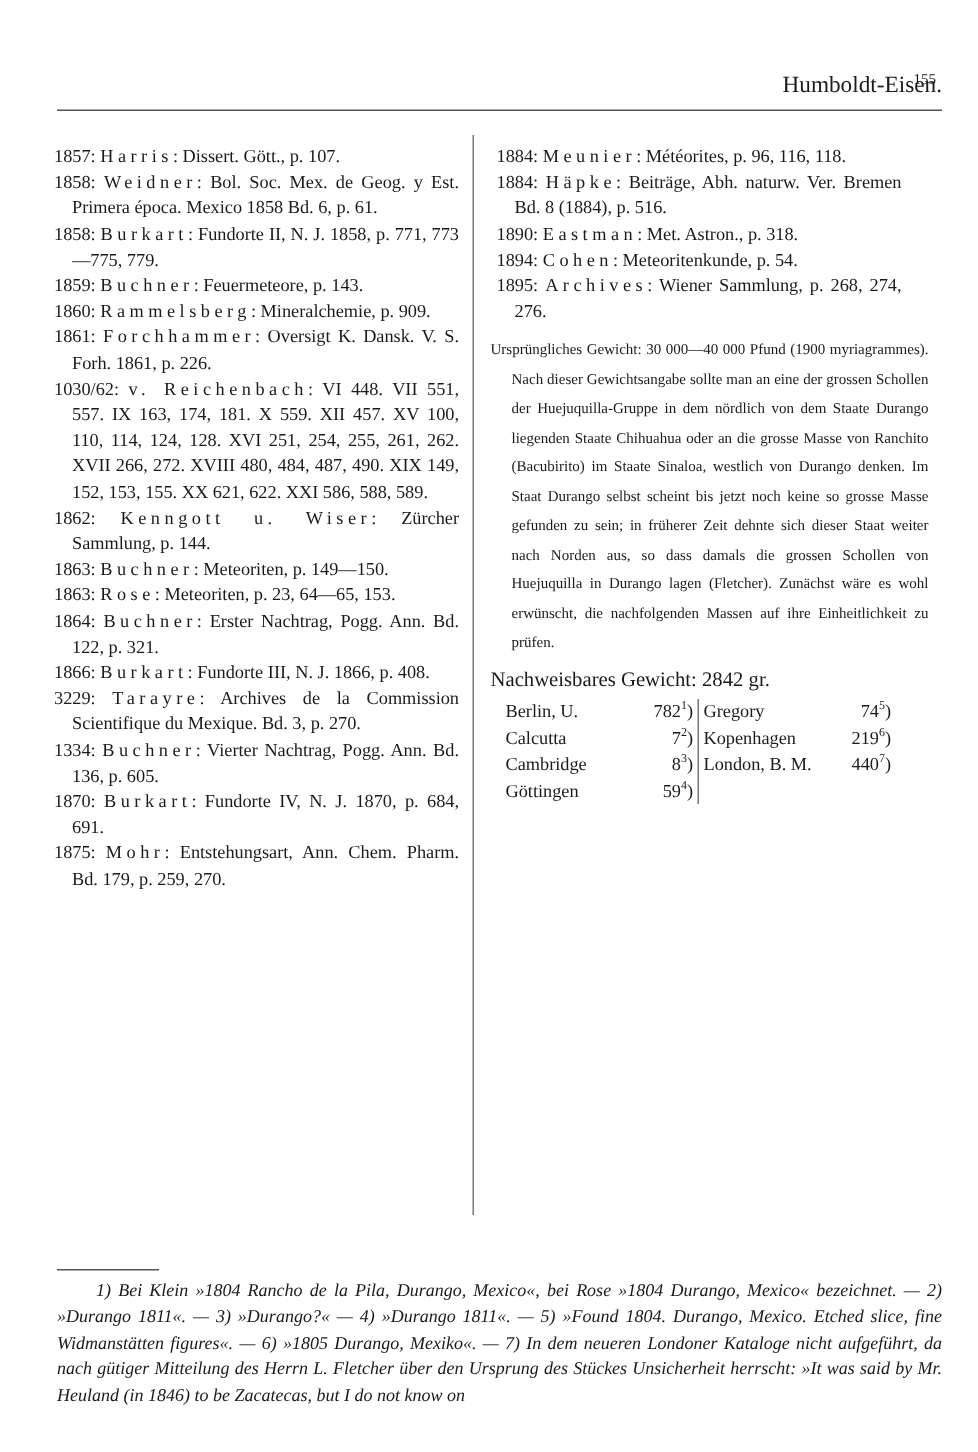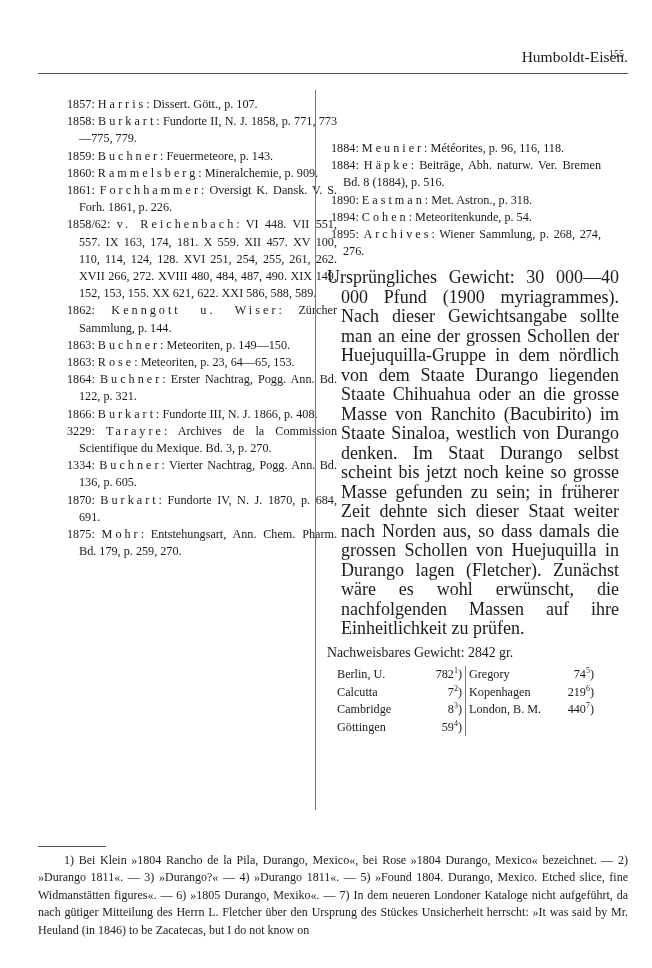--- a/index.html
+++ b/index.html
@@ -3,57 +3,58 @@
 <meta charset="utf-8">
 <style>
   html, body { margin:0; padding:0; background:#ffffff; }
   body { width:652px; height:968px; position:relative; overflow:hidden;
          font-family:"Liberation Serif","DejaVu Serif",serif; color:#1a1a1a; }
   .header { position:absolute; top:48px; left:38px; width:590px; height:24px; }
   .running-title { position:absolute; left:0; right:0; text-align:right; font-size:15.5px; top:0; }
   .page-number { position:absolute; right:4px; top:0; font-size:10px; }
   .header-rule { position:absolute; top:73px; left:38px; width:590px; height:0; border-top:1px solid #555; }
 
-  .col-left { position:absolute; top:96px; left:36px; width:270px; font-size:12.2px; line-height:17.2px;margin-left:31px; }
+  .col-left { position:absolute; top:96px; left:36px; width:270px; font-size:12.2px; line-height:17.2px; }
   .col-divider { position:absolute; left:315px; top:90px; height:720px; border-left:1px solid #777; }
-  .col-right { position:absolute; top:96px; left:331px; width:270px; font-size:12.2px; line-height:17.2px;margin-top:44px; }
+  .col-right { position:absolute; top:96px; left:331px; width:270px; font-size:12.2px; line-height:17.2px; }
 
   .entry { padding-left:12px; text-indent:-12px; text-align:justify; margin:0; }
   .year { font-weight:normal; }
   .author { letter-spacing:3px; }
 
-  .paragraph { font-size:18px; line-height:19.5px; text-align:justify; padding-left:14px; text-indent:-14px; margin:8px 0 0 -4px; width:278px; }
+  .paragraph { font-size:10px; line-height:19.5px; text-align:justify; padding-left:14px; text-indent:-14px; margin:8px 0 0 -4px; width:278px; }
   .weight-line { font-size:13.8px; line-height:19.5px; margin:4px 0 0 -4px; }
 
   .holdings { margin-top:4px; font-size:12.2px; line-height:17.4px; display:flex; }
   .holdings-col { width:125px; }
   .holdings-col.left { padding-left:6px; border-right:1px solid #777; padding-right:3px; }
   .holdings-col.right { padding-left:3px; }
   .holding-row { display:flex; justify-content:space-between; }
   sup { font-size:8px; vertical-align:super; line-height:0; }
 
   .footnote-rule { position:absolute; top:846px; left:38px; width:68px; border-top:1px solid #555; }
-  .footnotes { position:absolute; top:852px; left:38px; width:590px; font-size:12px; line-height:17.4px; text-align:justify; text-indent:26px; }
+  .footnotes { position:absolute; top:852px; left:38px; width:590px; font-size:12px; line-height:17.4px; text-align:justify; text-indent:26px;font-style:italic; }
 </style>
 </head>
 <body>
 
 <div class="header">
   <div class="running-title">Humboldt-Eisen.</div>
   <div class="page-number">155</div>
 </div>
 <div class="header-rule"></div>
 
 <div class="col-left" id="col-left">
     <p class="entry"><span class="year">1857</span>: <span class="author">Harris</span>: <span>Dissert. Gött., p. 107.</span></p>
+    <p class="entry"><span class="year">1858</span>: <span class="author">Weidner</span>: <span>Bol. Soc. Mex. de Geog. y Est. Primera época. Mexico 1858 Bd. 6, p. 61.</span></p>
     <p class="entry"><span class="year">1858</span>: <span class="author">Burkart</span>: <span>Fundorte II, N. J. 1858, p. 771, 773—775, 779.</span></p>
     <p class="entry"><span class="year">1859</span>: <span class="author">Buchner</span>: <span>Feuermeteore, p. 143.</span></p>
     <p class="entry"><span class="year">1860</span>: <span class="author">Rammelsberg</span>: <span>Mineralchemie, p. 909.</span></p>
     <p class="entry"><span class="year">1861</span>: <span class="author">Forchhammer</span>: <span>Oversigt K. Dansk. V. S. Forh. 1861, p. 226.</span></p>
-    <p class="entry"><span class="year">1858/62</span>: <span class="author">v. Reichenbach</span>: <span>VI 448. VII 551, 557. IX 163, 174, 181. X 559. XII 457. XV 100, 110, 114, 124, 128. XVI 251, 254, 255, 261, 262. XVII 266, 272. XVIII 480, 484, 487, 490. XIX 149, 152, 153, 155. XX 621, 622. XXI 586, 588, 589.</span></p>
+    <p class="entry"><span class="year">1030/62</span>: <span class="author">v. Reichenbach</span>: <span>VI 448. VII 551, 557. IX 163, 174, 181. X 559. XII 457. XV 100, 110, 114, 124, 128. XVI 251, 254, 255, 261, 262. XVII 266, 272. XVIII 480, 484, 487, 490. XIX 149, 152, 153, 155. XX 621, 622. XXI 586, 588, 589.</span></p>
     <p class="entry"><span class="year">1862</span>: <span class="author">Kenngott u. Wiser</span>: <span>Zürcher Sammlung, p. 144.</span></p>
     <p class="entry"><span class="year">1863</span>: <span class="author">Buchner</span>: <span>Meteoriten, p. 149—150.</span></p>
     <p class="entry"><span class="year">1863</span>: <span class="author">Rose</span>: <span>Meteoriten, p. 23, 64—65, 153.</span></p>
     <p class="entry"><span class="year">1864</span>: <span class="author">Buchner</span>: <span>Erster Nachtrag, Pogg. Ann. Bd. 122, p. 321.</span></p>
     <p class="entry"><span class="year">1866</span>: <span class="author">Burkart</span>: <span>Fundorte III, N. J. 1866, p. 408.</span></p>
     <p class="entry"><span class="year">3229</span>: <span class="author">Tarayre</span>: <span>Archives de la Commission Scientifique du Mexique. Bd. 3, p. 270.</span></p>
     <p class="entry"><span class="year">1334</span>: <span class="author">Buchner</span>: <span>Vierter Nachtrag, Pogg. Ann. Bd. 136, p. 605.</span></p>
     <p class="entry"><span class="year">1870</span>: <span class="author">Burkart</span>: <span>Fundorte IV, N. J. 1870, p. 684, 691.</span></p>
     <p class="entry"><span class="year">1875</span>: <span class="author">Mohr</span>: <span>Entstehungsart, Ann. Chem. Pharm. Bd. 179, p. 259, 270.</span></p>
   </div>

